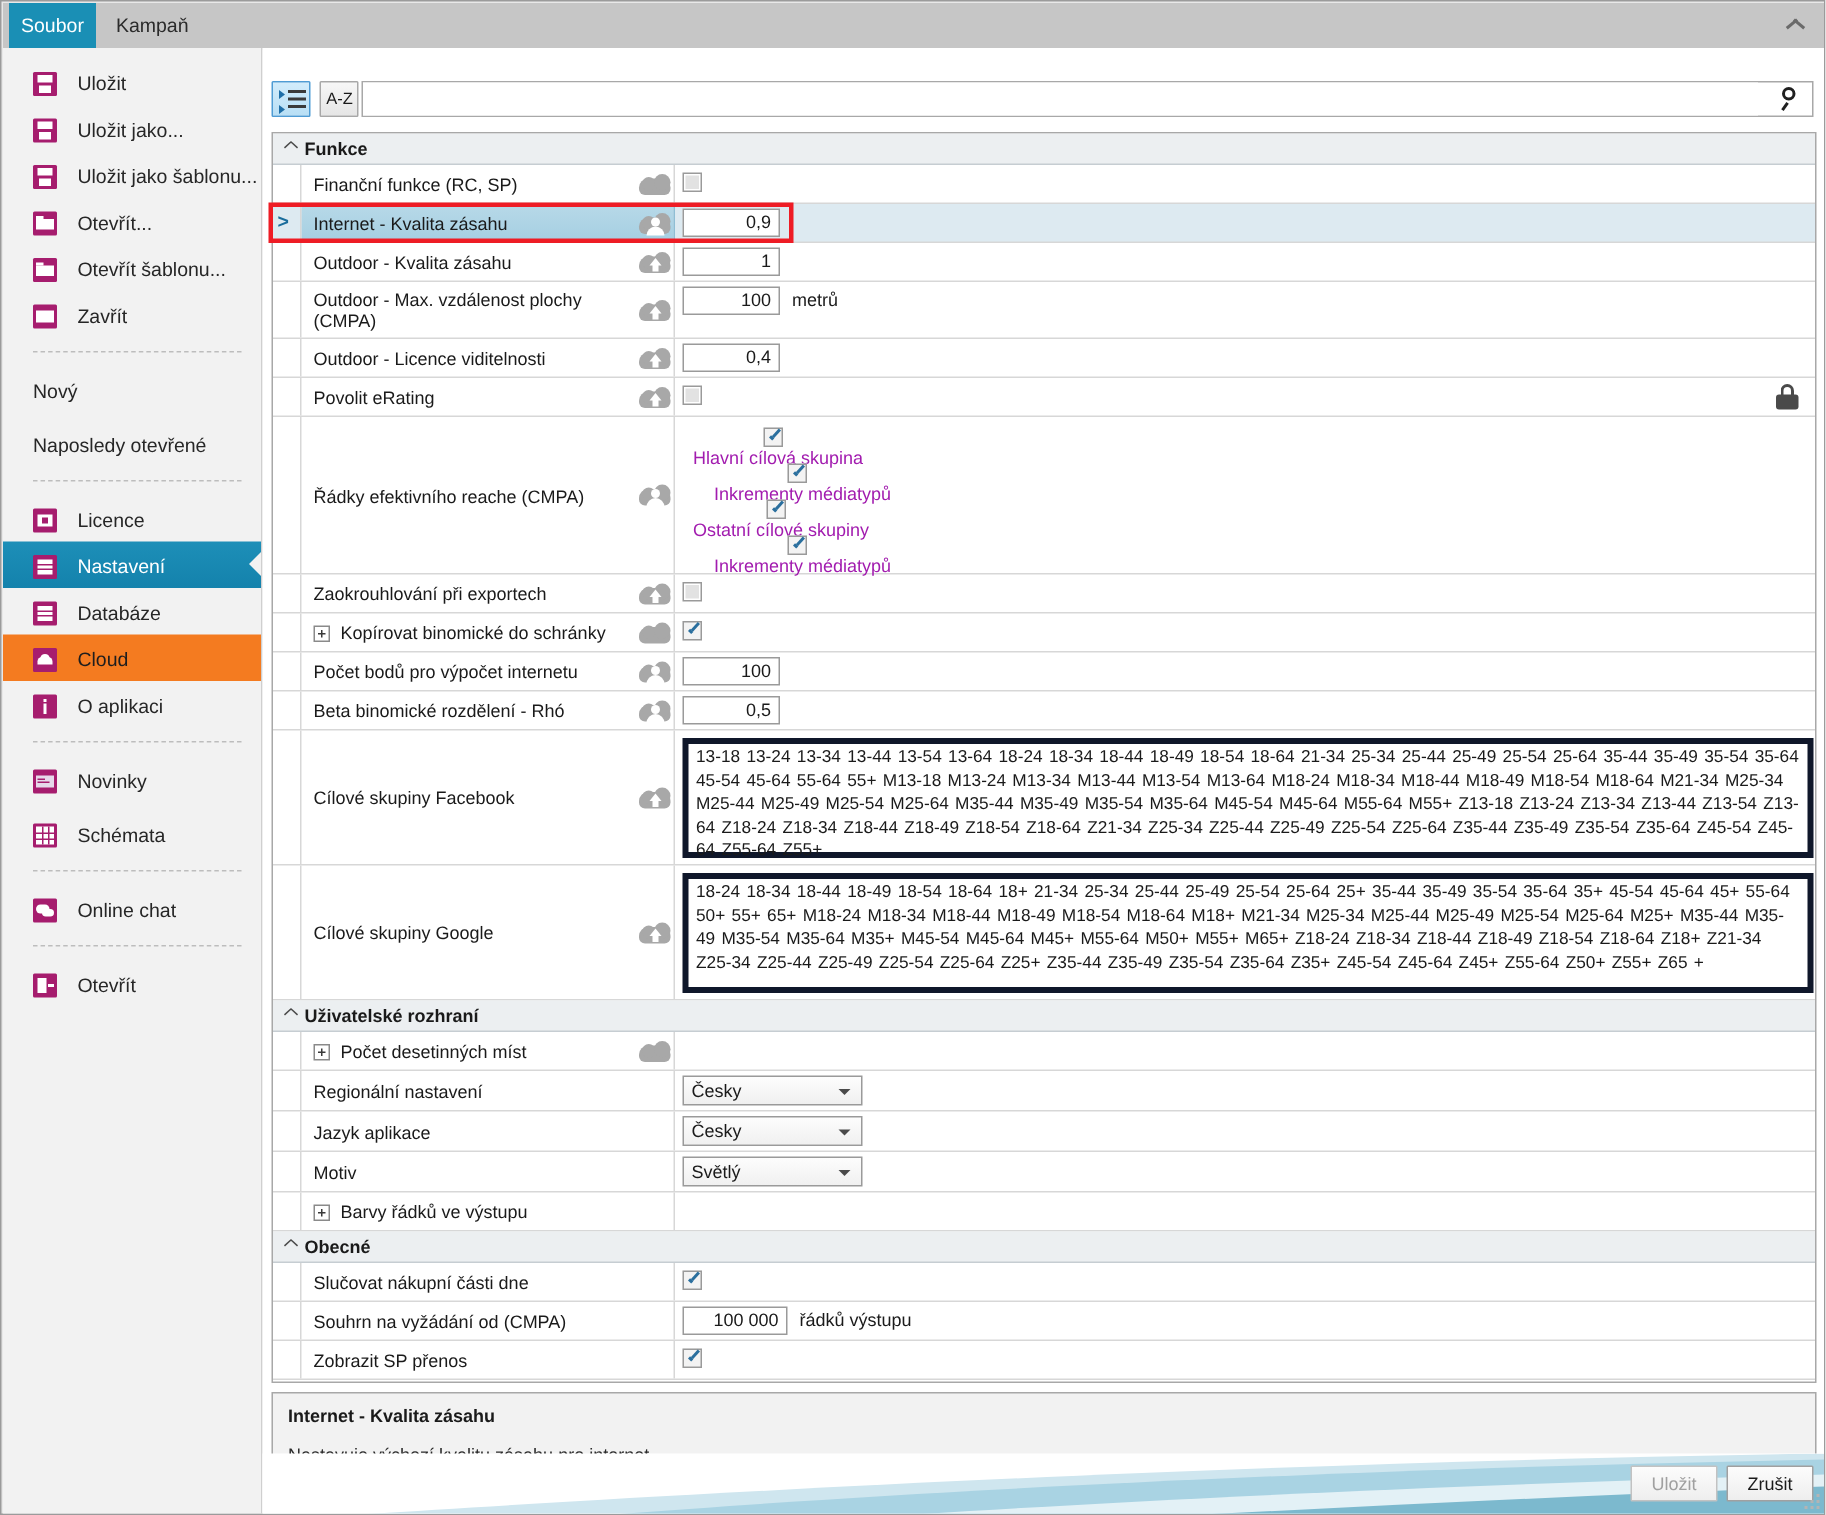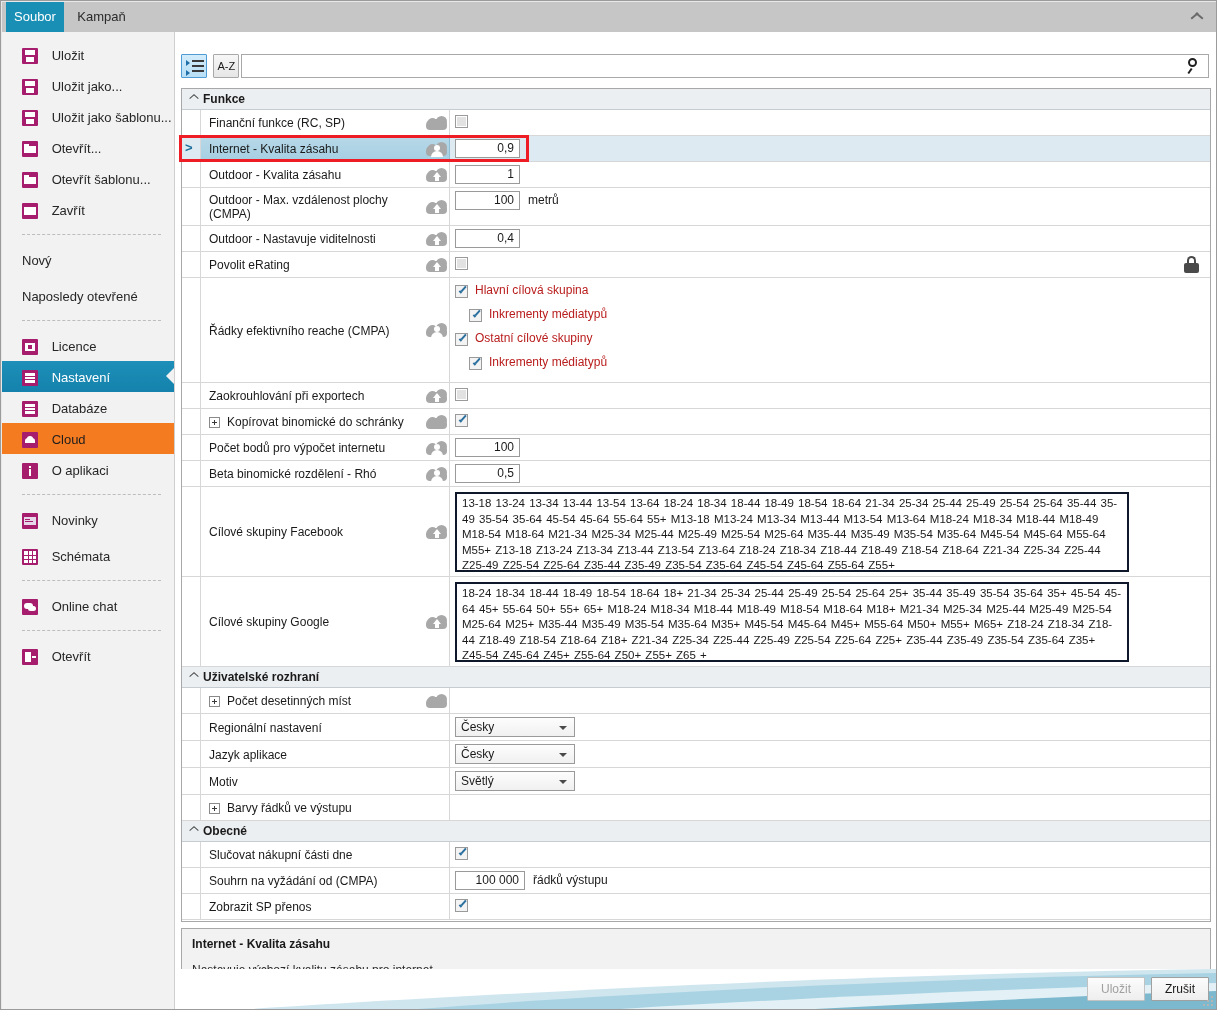--- a/index.html
+++ b/index.html
@@ -429,24 +429,25 @@
   }
   .cbx.checked::after {
     content: "";
     position: absolute; left: 4px; top: 2px;
     width: 7px; height: 1.8px; background: #2a6f9e;
     transform: rotate(-48deg);
     z-index: 2;
   }
 
   .chk-line {
-    display: flex; 
+    display: flex; align-items: center;
     height: 24px;
     font-size: 12px;
-    color: #b91c1c;
+    color: #a21caf;
+    flex-direction: column;
   }
   .chk-line.indent { padding-left: 14px; }
   .chk-line .ctext { margin-left: 7px; }
 
   .combo {
     width: 120px; height: 20px;
     border: 1px solid #9a9a9a;
     background: linear-gradient(to bottom,#fdfdfd 0%, #f0f0f0 100%);
     box-sizing: border-box;
     position: relative;
@@ -458,28 +459,28 @@
   }
   .combo .arr {
     position: absolute; right: 7px; top: 8px;
     width: 0; height: 0;
     border-left: 4px solid transparent;
     border-right: 4px solid transparent;
     border-top: 4px solid #4a4a4a;
   }
 
   .listbox {
-    border: 2px solid #0f172a;
+    border: 4px solid #0f172a;
     background: #ffffff;
     box-sizing: border-box;
     font-size: 11.5px;
     line-height: 15.5px;
     color: #1a1a1a;
     padding: 2px 4px 3px 5px;
-    width: 674px;
+    width: 754px;
     word-spacing: 1px;
     flex: 0 0 auto;
   }
 
   .lock-icon {
     position: absolute; right: 10px; top: 4px;
     width: 17px; height: 17px;
   }
   .lock-icon .shack {
     position: absolute; left: 4px; top: 0px;
@@ -737,21 +738,21 @@
             </span>
         </div>
         <div class="val">
           <span class="numbox">100</span>
           <span class="unit">metrů</span>
         </div>
       </div>
 
       <div class="prow">
         <div class="lbl">
-          <span class="ltxt">Outdoor - Nastavuje viditelnosti</span>
+          <span class="ltxt">Outdoor - Licence viditelnosti</span>
           <span class="cloud up">
               <span class="body"></span>
               <span class="puff1"></span>
               <span class="puff2"></span>
               <span class="mark s1"></span>
               <span class="mark s2"></span>
             </span>
         </div>
         <div class="val">
           <span class="numbox">0,4</span>

